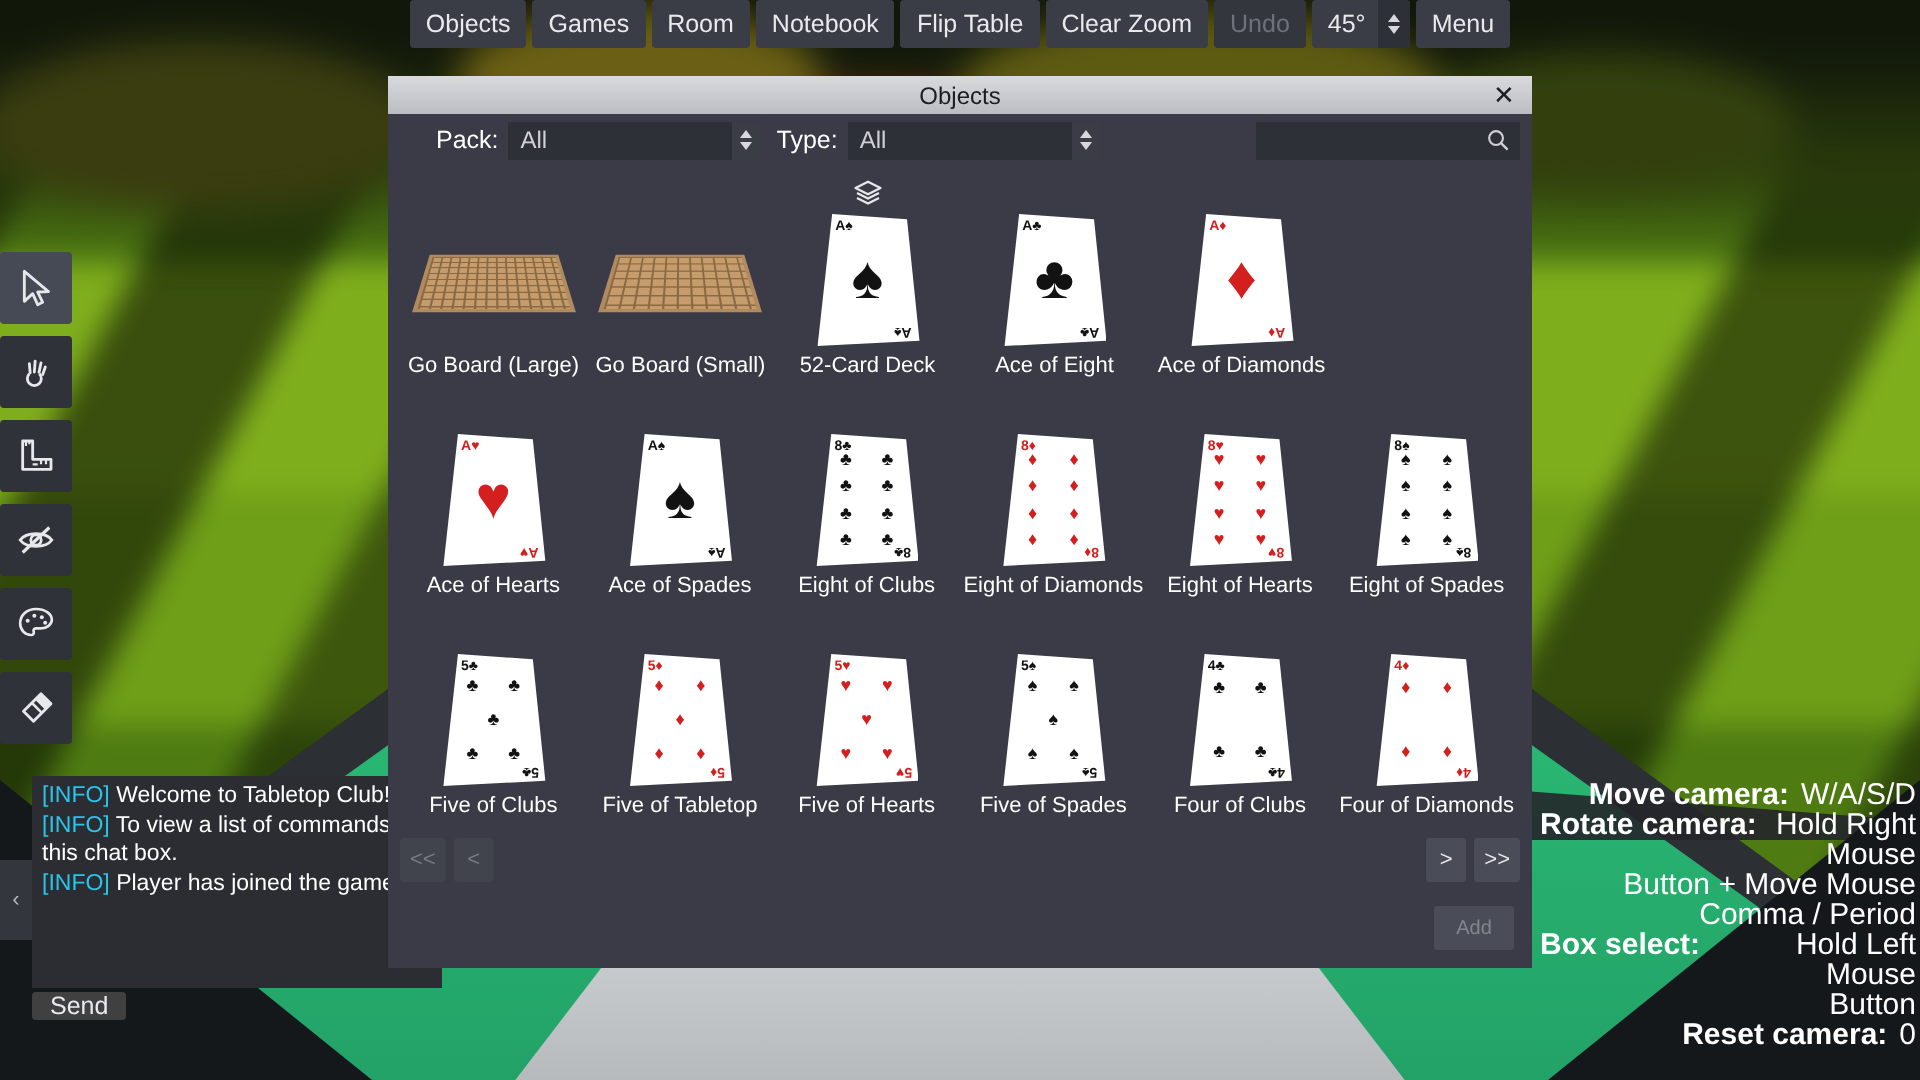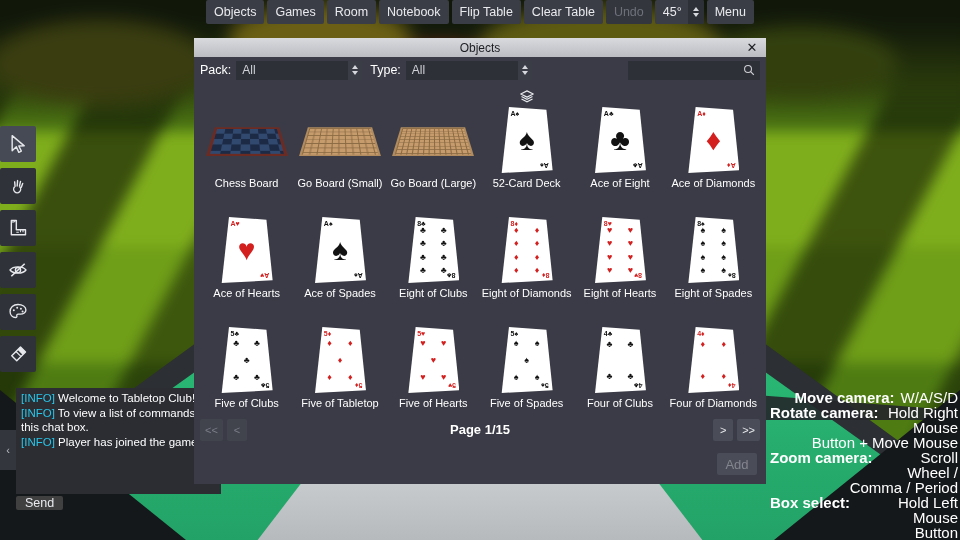--- a/index.html
+++ b/index.html
@@ -132,21 +132,21 @@
     height: 19px; background: linear-gradient(180deg, #d9dade 0%, #bcbdc3 100%);
     display: flex; align-items: center; justify-content: center; position: relative;
   }
   .dlg-title-text { font-size: 12px; color: #1c1d22; }
   .dlg-close {
     position: absolute; right: 5px; top: 0; height: 19px; width: 18px;
     display: flex; align-items: center; justify-content: center;
     font-size: 13px; color: #1c1d22; cursor: pointer;
   }
   .dlg-filters { display: flex; align-items: center; height: 26px; padding: 0 6px; gap: 0; }
-  .flt-label { font-size: 12.5px; color: #ffffff; margin-right: 5px; }
+  .flt-label { font-size: 12.5px; color: #ffffff; margin-right: 5px; margin-left: 18px; }
   .combo { display: flex; height: 19px; background: #2e3037; align-items: center; }
   .combo .cval { color: #cfd1d7; font-size: 12px; padding: 0 6px; min-width: 112px; }
   .combo .carrows {
     display: flex; flex-direction: column; gap: 2px; justify-content: center;
     background: #3a3d45; height: 19px; padding: 0 4px;
   }
   .searchbox {
     margin-left: auto; width: 132px; height: 19px; background: #2e3037;
     display: flex; align-items: center; justify-content: flex-end; padding-right: 5px; cursor: text;
   }
@@ -198,21 +198,21 @@
     border: none; font-size: 11px; cursor: pointer; border-radius: 2px; padding: 0 5px;
     font-family: inherit;
   }
   .pg-btn.disabled { background: #41434d; color: #7a7d87; cursor: default; }
   .pg-label {
     position: absolute; left: 0; right: 0; top: 0; line-height: 22px; text-align: center;
     font-size: 13px; font-weight: bold; color: #ffffff;
   }
   .add-btn {
     position: absolute; right: 9px; bottom: 9px; width: 40px; height: 22px;
-    background: #4a4c57; color: #84868f; border: none; font-size: 13px;
+    background: #4a4c57; color: #84868f; border: none; font-size: 10px;
     border-radius: 2px; font-family: inherit; cursor: default;
   }
 </style>
 </head>
 <body>
 
 <div id="root">
 
   <div class="scene">
     <div class="grass"></div>
@@ -224,21 +224,21 @@
     <div class="table-shadowR"></div>
     <div class="table-front"></div>
   </div>
 
   <div class="topbar" id="topbar">
       <button class="tb-btn">Objects</button>
       <button class="tb-btn">Games</button>
       <button class="tb-btn">Room</button>
       <button class="tb-btn">Notebook</button>
       <button class="tb-btn">Flip Table</button>
-      <button class="tb-btn">Clear Table</button>
+      <button class="tb-btn">Clear Zoom</button>
       <button class="tb-btn disabled">Undo</button>
       <div class="stepper">
         <span class="val">45°</span>
         <span class="arrows">
           <span class="ar-up"></span>
           <span class="ar-dn"></span>
         </span>
       </div>
       <button class="tb-btn">Menu</button>
     </div>
@@ -318,24 +318,20 @@
       </div>
       <div class="hint-row">
         <span class="hint-key">Rotate camera:</span>
         <span class="hint-val">Hold Right Mouse</span>
       </div>
       <div class="hint-row">
         <span class="hint-key"></span>
         <span class="hint-val">Button + Move Mouse</span>
       </div>
       <div class="hint-row">
-        <span class="hint-key">Zoom camera:</span>
-        <span class="hint-val">Scroll Wheel /</span>
-      </div>
-      <div class="hint-row">
         <span class="hint-key"></span>
         <span class="hint-val">Comma / Period</span>
       </div>
       <div class="hint-row">
         <span class="hint-key">Box select:</span>
         <span class="hint-val">Hold Left Mouse</span>
       </div>
       <div class="hint-row">
         <span class="hint-key"></span>
         <span class="hint-val">Button</span>
@@ -374,35 +370,29 @@
           <circle cx="6.7" cy="6.7" r="4.6" fill="none" stroke="#cfd1d7" stroke-width="1.4"></circle>
           <line x1="10.2" y1="10.2" x2="14.4" y2="14.4" stroke="#cfd1d7" stroke-width="1.6"></line>
         </svg>
       </div>
     </div>
 
     <div class="grid" id="grid">
         <div class="row">
           <div class="cell">
             <div class="thumb">
-              <div class="board chessboard"></div>
-            </div>
-            <div class="cap">Chess Board</div>
+              <div class="board goboard go-lg"></div>
+            </div>
+            <div class="cap">Go Board (Large)</div>
           </div>
           <div class="cell">
             <div class="thumb">
               <div class="board goboard go-sm"></div>
             </div>
             <div class="cap">Go Board (Small)</div>
-          </div>
-          <div class="cell">
-            <div class="thumb">
-              <div class="board goboard go-lg"></div>
-            </div>
-            <div class="cap">Go Board (Large)</div>
           </div>
           <div class="cell">
             <div class="badge"><svg width="15" height="15" viewBox="0 0 24 24">
                 <path d="M12 3 L22 8 L12 13 L2 8 Z" fill="none" stroke="#e6e8ec" stroke-width="1.8" stroke-linejoin="round"></path>
                 <path d="M3.2 12 L12 16.4 L20.8 12" fill="none" stroke="#e6e8ec" stroke-width="1.8"></path>
                 <path d="M3.2 16 L12 20.4 L20.8 16" fill="none" stroke="#e6e8ec" stroke-width="1.8"></path>
               </svg></div>
             <div class="thumb">
               <div class="card3d">
                 <div class="pipwrap">
@@ -637,21 +627,20 @@
             <div class="cap">Four of Diamonds</div>
           </div>
         </div>
       </div>
 
     <div class="pager">
       <div class="pg-left">
         <button class="pg-btn disabled">&lt;&lt;</button>
         <button class="pg-btn disabled">&lt;</button>
       </div>
-      <div class="pg-label">Page 1/15</div>
       <div class="pg-right">
         <button class="pg-btn">&gt;</button>
         <button class="pg-btn">&gt;&gt;</button>
       </div>
     </div>
 
     <button class="add-btn">Add</button>
   </div>
 </div>
 

